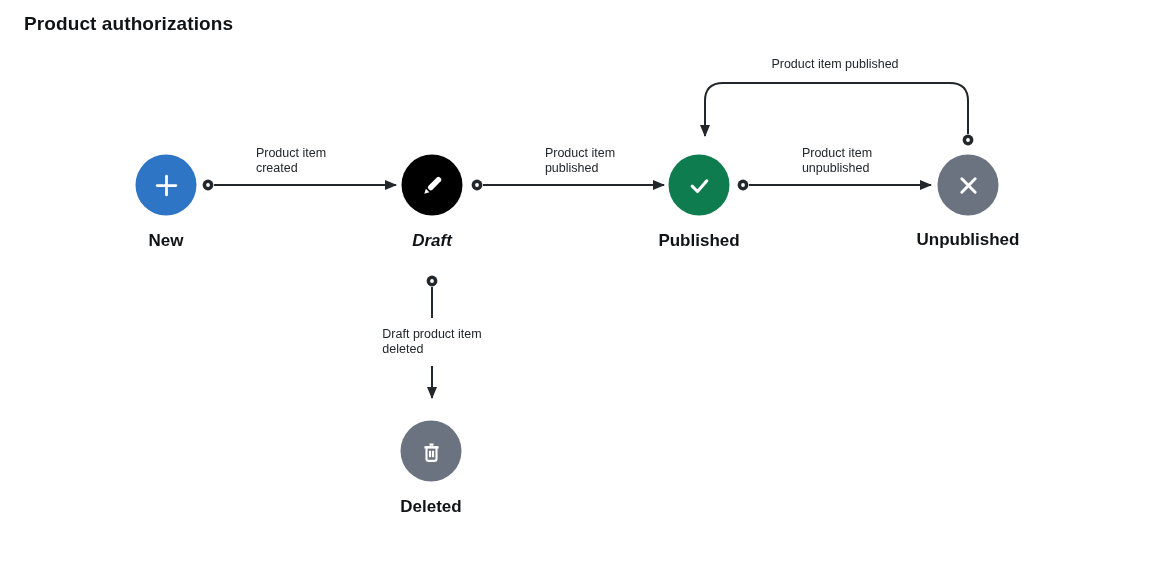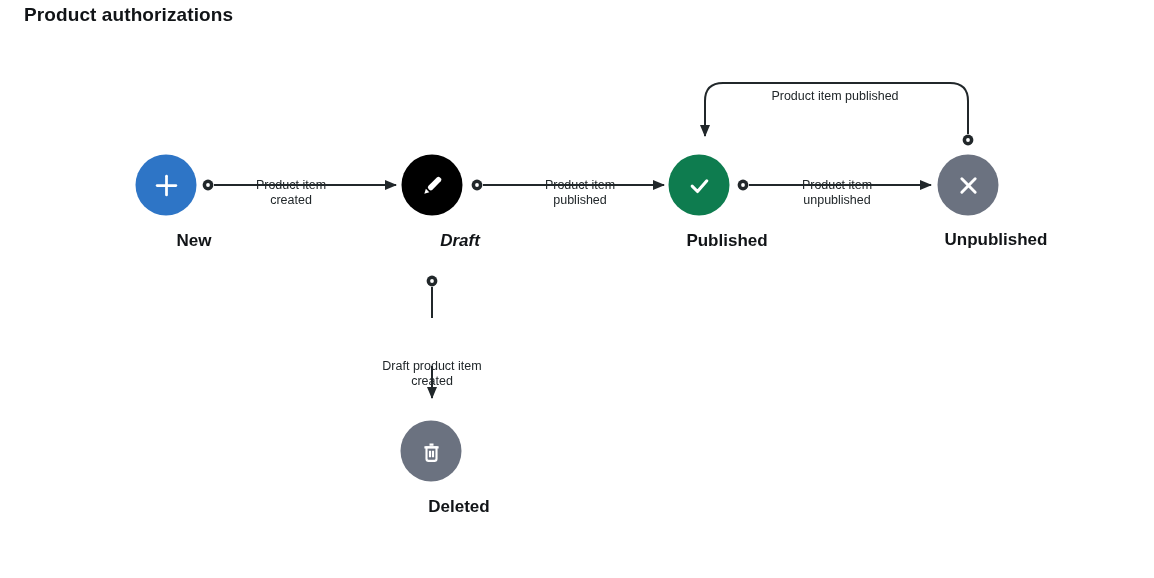--- a/index.html
+++ b/index.html
@@ -7,42 +7,42 @@
     font-family:"Liberation Sans","DejaVu Sans",sans-serif;
     background:#ffffff;
   }
   .canvas{
     position:relative;
     width:1154px;height:578px;
     background:#ffffff;
     overflow:hidden;
   }
   .page-title{
-    position:absolute;left:24px;top:4px;
+    position:absolute;left:24px;top:13px;
     font-size:19px;font-weight:700;color:#111417;
     letter-spacing:.1px;
   }
   .edge-layer{
     position:absolute;left:0;top:0;width:1154px;height:578px;
     pointer-events:none;
   }
   .node{
     position:absolute;width:61px;height:61px;border-radius:50%;
     transform:translate(-50%,-50%);
     display:flex;align-items:center;justify-content:center;
   }
   .node-label{
     position:absolute;transform:translateX(-50%);
     font-size:17px;font-weight:700;color:#111417;
-    white-space:nowrap;text-align:center;margin-left:28px;
+    white-space:nowrap;text-align:center;
   }
   .edge-label{
     position:absolute;transform:translateX(-50%);
     font-size:12.5px;line-height:15px;color:#21272a;
-    text-align:center;white-space:pre-line;margin-top:32px;
+    white-space:pre-line;
   }
   .icon svg{display:block;}
 </style>
 </head>
 <body>
 
 <div class="canvas">
 
   <div class="page-title">Product authorizations</div>
 
@@ -140,15 +140,15 @@
   <div class="node-label" style="left:431px;top:497px;">Deleted</div>
 
   <div class="edge-label" style="left:291px;top:146px;">Product item
 created</div>
   <div class="edge-label" style="left:580px;top:146px;">Product item
 published</div>
   <div class="edge-label" style="left:837px;top:146px;">Product item
 unpublished</div>
   <div class="edge-label" style="left:835px;top:57px;">Product item published</div>
   <div class="edge-label" style="left:432px;top:327px;">Draft product item
-created</div>
+deleted</div>
 
 </div>
 
 </body></html>

